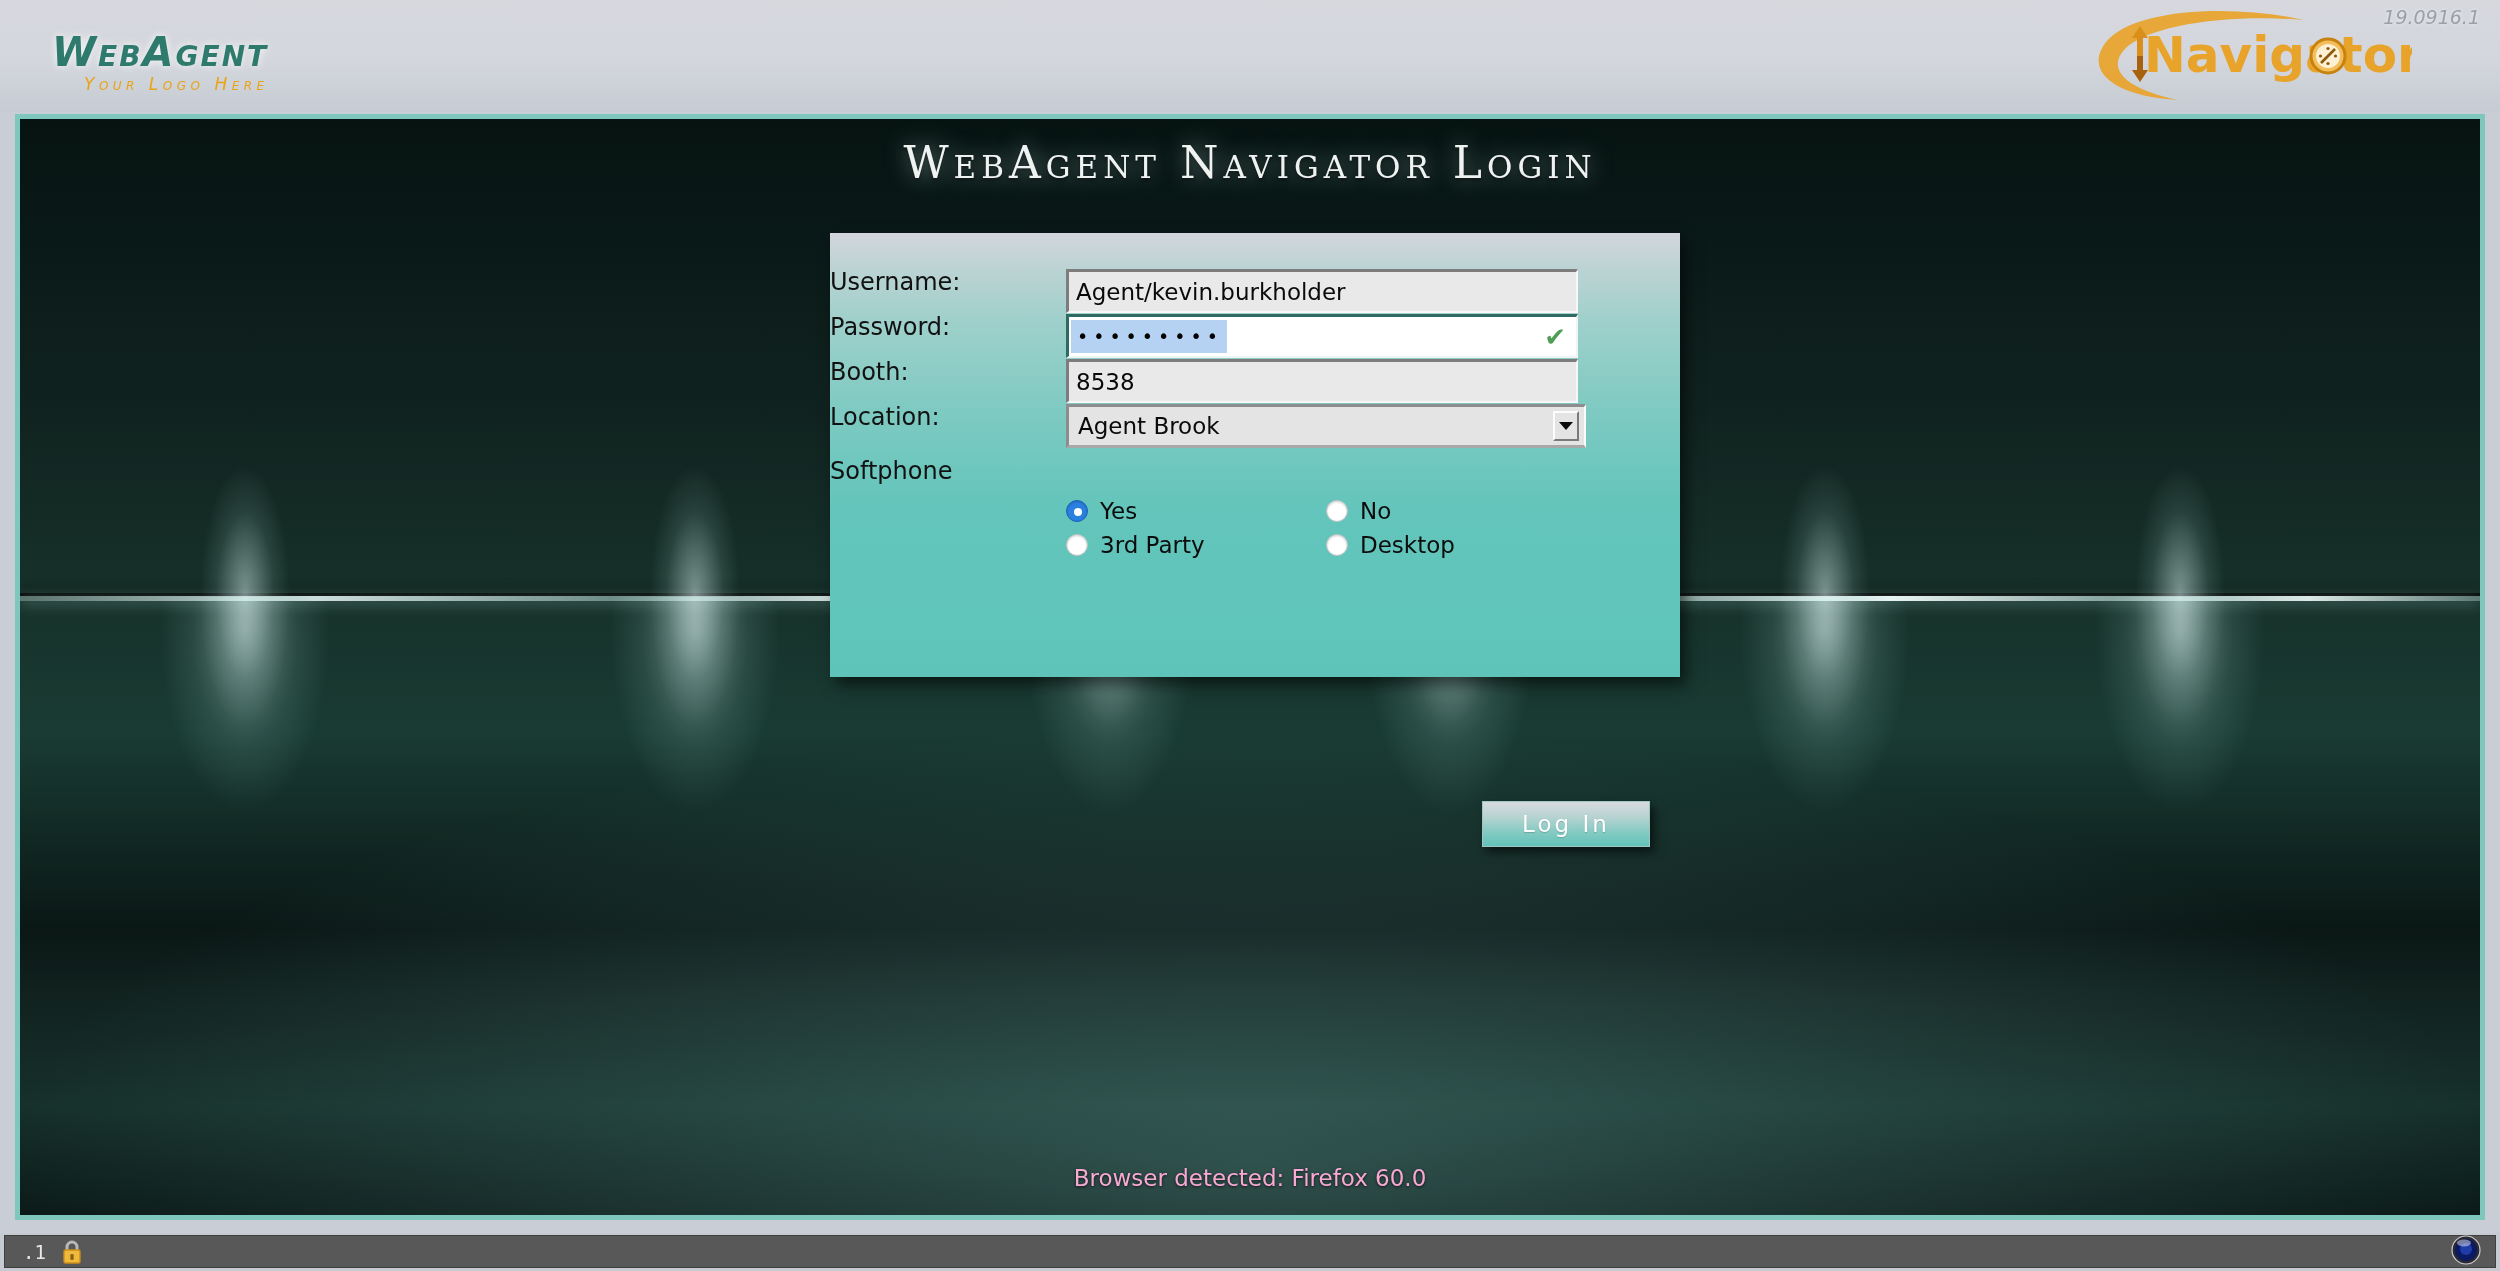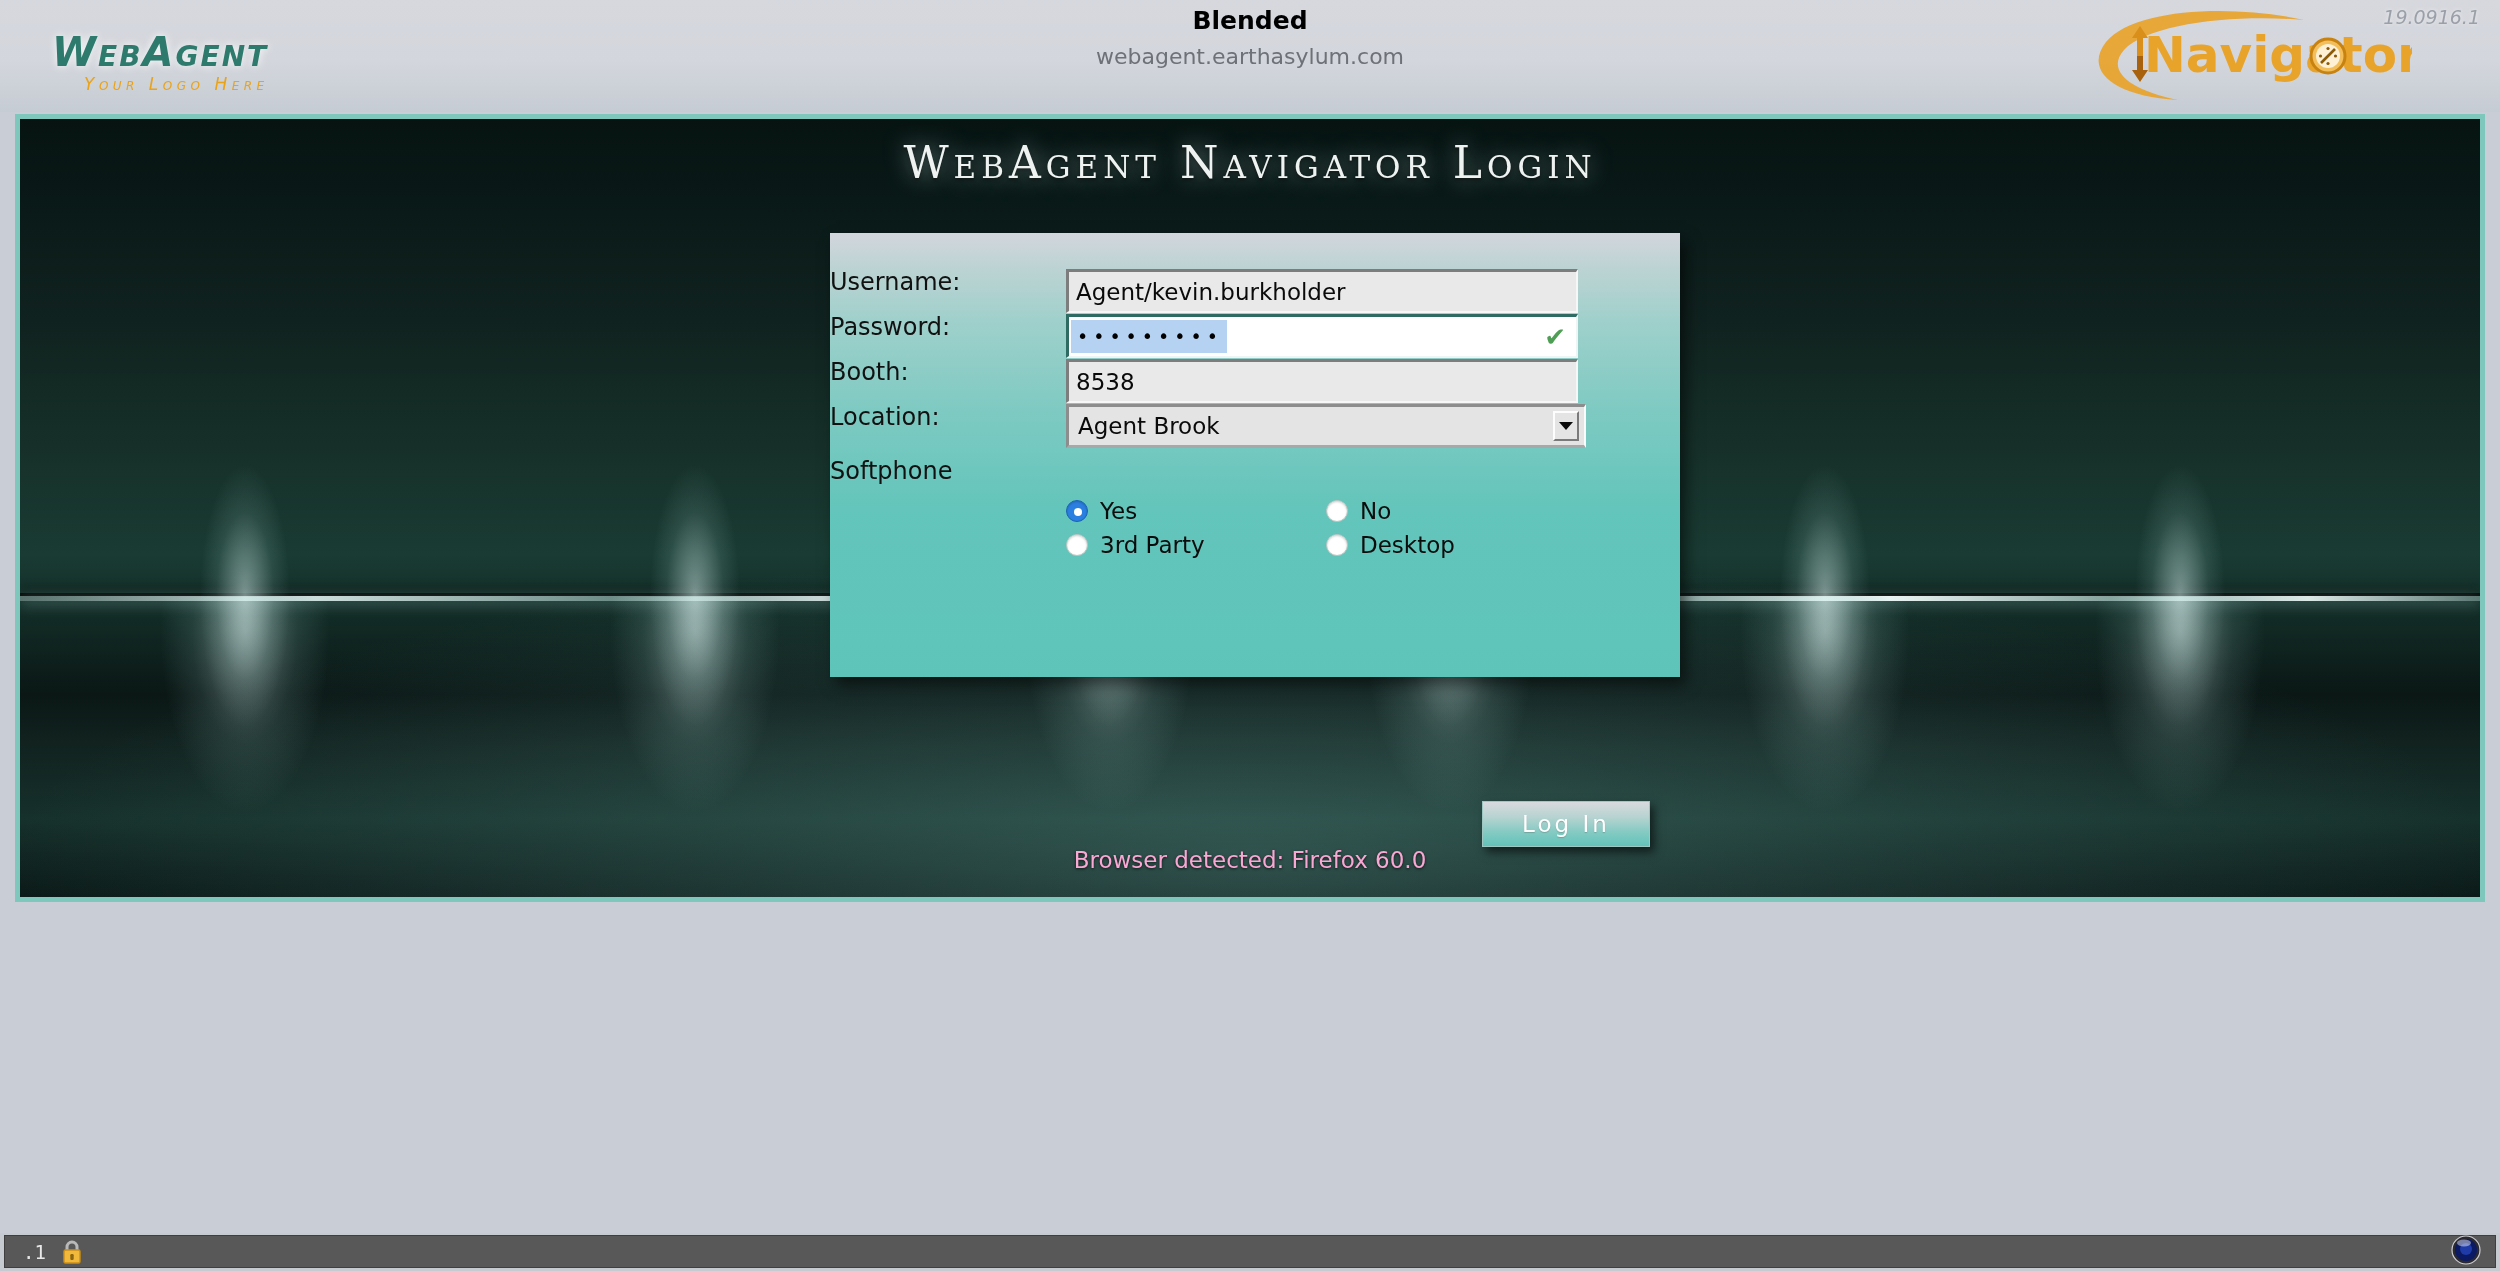--- a/index.html
+++ b/index.html
@@ -70,21 +70,21 @@
     position: absolute; right: 10px; top: 2px;
     font-size: 19px; font-style: italic;
     color: #9ba0a8;
     text-shadow: 0 0 4px rgba(255,255,255,0.6);
   }
 
   
   #stage-border {
     position: absolute;
     left: 15px; top: 114px;
-    width: 2470px; height: 788px;
+    width: 2470px; height: 1106px;
     background: #7ec7bd;
     padding: 5px;
   }
   #stage {
     position: relative;
     width: 100%; height: 100%;
     background-color: #06100f;
     overflow: hidden;
   }
   
@@ -327,24 +327,20 @@
 </head>
 <body>
 
 <div id="header">
 
   <div id="logo-block">
     <div class="logo-main">WebAgent</div>
     <div class="logo-sub">Your Logo Here</div>
   </div>
 
-  <div id="header-center">
-    <div id="app-mode">Blended</div>
-    <div id="app-host">webagent.earthasylum.com</div>
-  </div>
 
   <div id="nav-logo-block">
     <svg id="nav-svg" width="330" height="92" viewBox="0 0 330 92">
 
       <path d="M222 10 C150 -6 52 -2 24 32 C2 60 30 86 96 90 C46 80 24 60 42 40 C66 14 150 4 222 10 Z" fill="#e8a32a" opacity="0.92"></path>
 
       <path d="M58 16 l8 12 h-5 v34 h-6 v-34 h-5 z" fill="#d98f1a"></path>
       <path d="M58 72 l-8 -12 h5 v-14 h6 v14 h5 z" fill="#a8610c"></path>
 
       <text x="62" y="62" font-family="DejaVu Sans, Liberation Sans, sans-serif" font-size="50" font-weight="600" fill="#e8a32a">Navigator</text>

